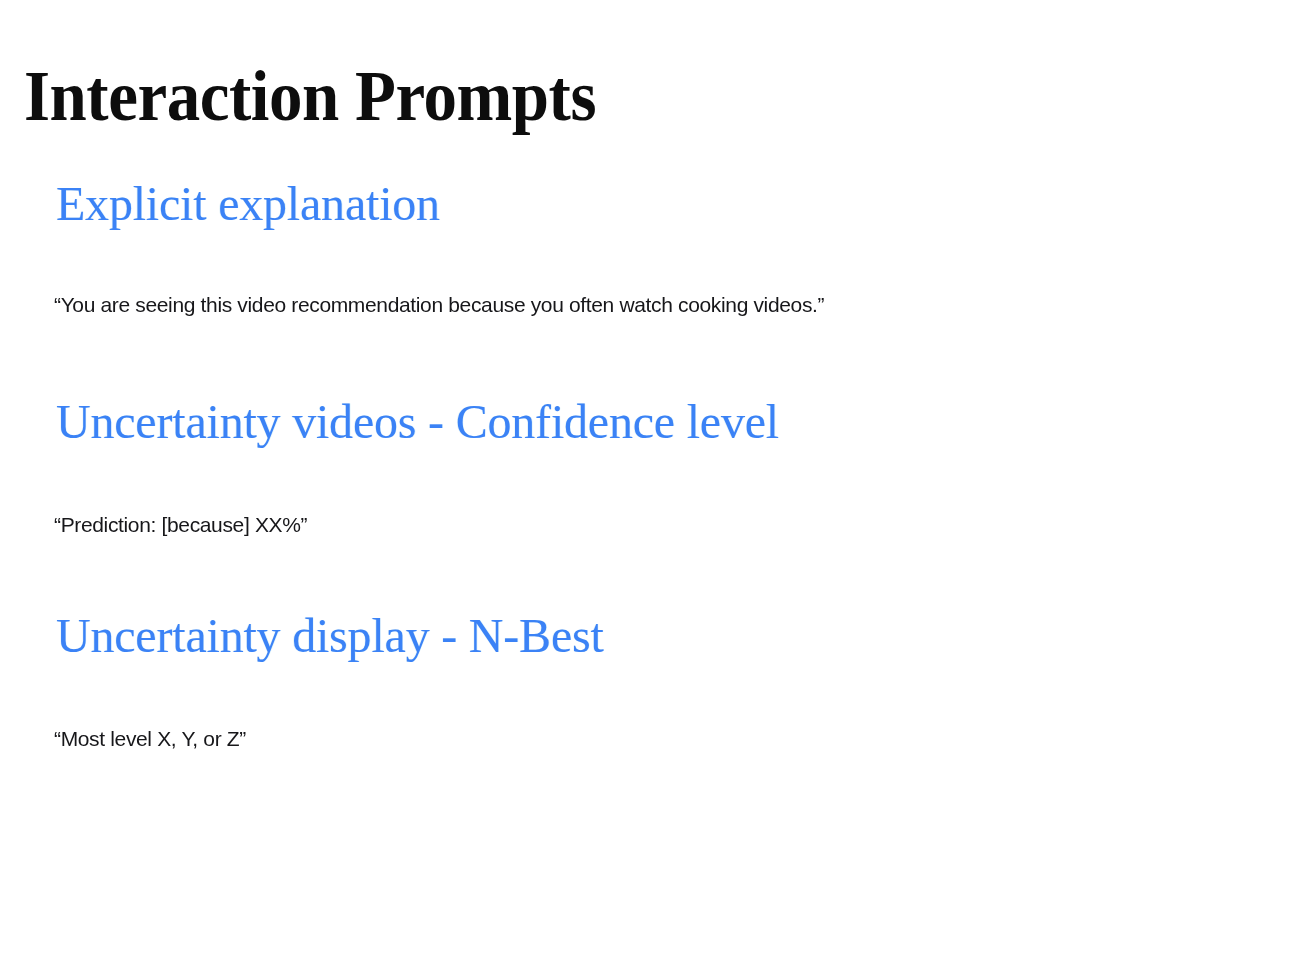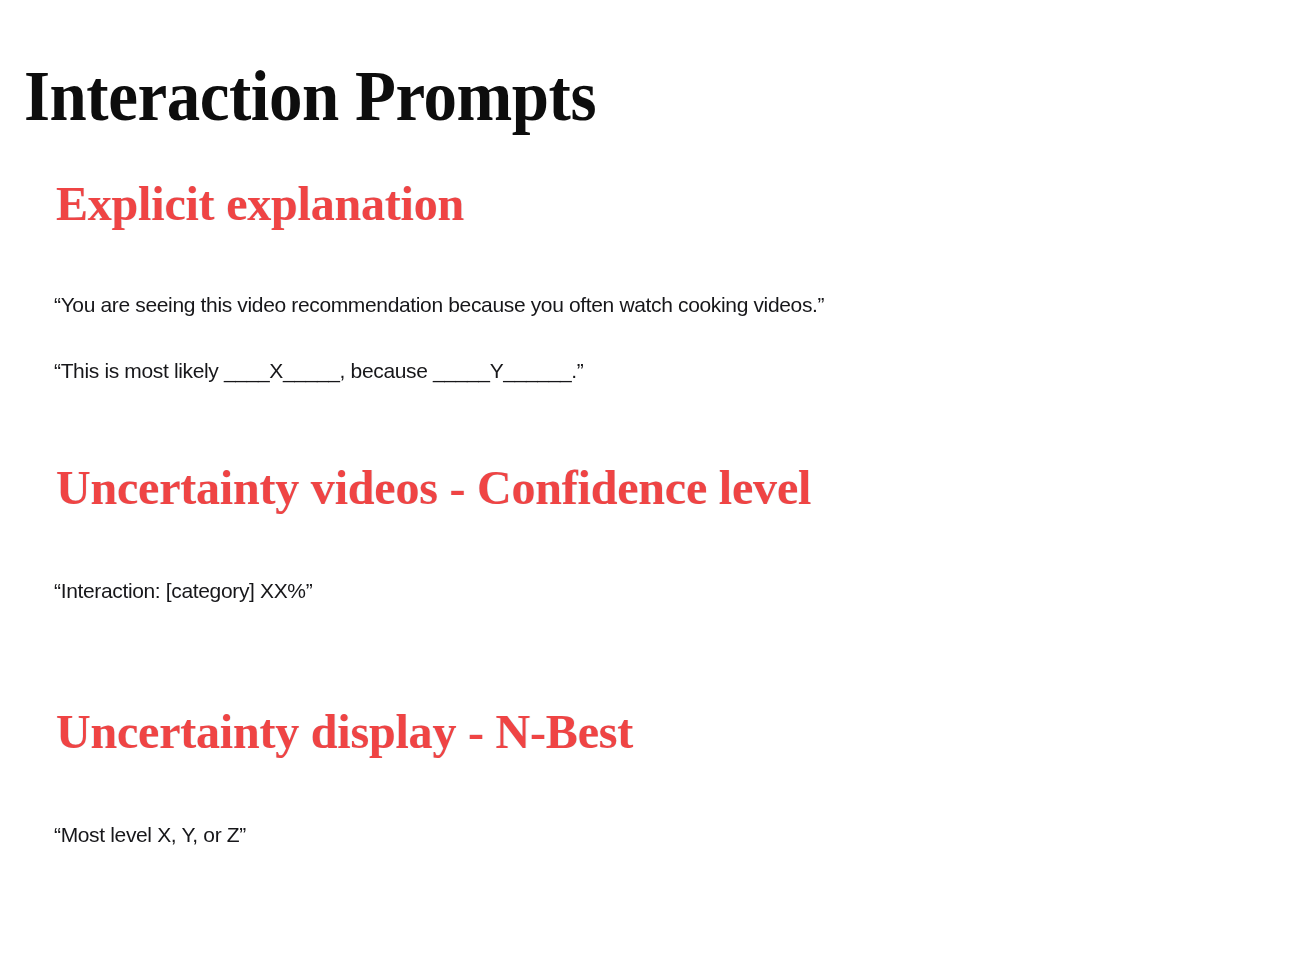--- a/index.html
+++ b/index.html
@@ -40,24 +40,24 @@
     position: absolute;
     left: 54px;
     top: 178px;
     right: 40px;
   }
 
   .section { position: relative; }
 
   .section-heading {
     font-family: "Liberation Serif", "DejaVu Serif", serif;
-    font-weight: 700;
+    font-weight: 400;
     font-size: 48px;
     line-height: 1.08;
-    color: #ef4444;
+    color: #3b82f6;
     letter-spacing: -0.2px;
     margin: 0;
     white-space: nowrap;
     text-shadow: 0.6px 0 0 rgba(200,235,245,0.55), -0.6px 0 0 rgba(190,225,240,0.45);
   }
 
   .section-body {
     margin: 0;
     font-family: "Liberation Sans", sans-serif;
     font-weight: 400;
@@ -71,42 +71,41 @@
   
   .sec-explicit { margin-top: 0; }
   .sec-explicit .section-heading { margin-left: 2px; }
   .line-1 { margin-top: 62px; }
   .line-2 { margin-top: 40px; }
 
   .sec-confidence { margin-top: 78px; }
   .sec-confidence .section-heading { margin-left: 2px; }
   .sec-confidence .section-body { margin-top: 64px; }
 
-  .sec-nbest { margin-top: 102px; }
+  .sec-nbest { margin-top: 72px; }
   .sec-nbest .section-heading { margin-left: 2px; }
   .sec-nbest .section-body { margin-top: 64px; }
 </style>
 </head>
 <body>
 
 <div class="slide">
 
   <h1 class="slide-title">Interaction Prompts</h1>
 
   <div class="content">
 
     <section class="section sec-explicit">
       <h2 class="section-heading">Explicit explanation</h2>
       <p class="section-body line-1">“You are seeing this video recommendation because you often watch cooking videos.”</p>
-      <p class="section-body line-2">“This is most likely ____X_____, because _____Y______.”</p>
     </section>
 
     <section class="section sec-confidence">
       <h2 class="section-heading">Uncertainty videos - Confidence level</h2>
-      <p class="section-body">“Interaction: [category] XX%”</p>
+      <p class="section-body">“Prediction: [because] XX%”</p>
     </section>
 
     <section class="section sec-nbest">
       <h2 class="section-heading">Uncertainty display - N-Best</h2>
       <p class="section-body">“Most level X, Y, or Z”</p>
     </section>
 
   </div>
 </div>
 

